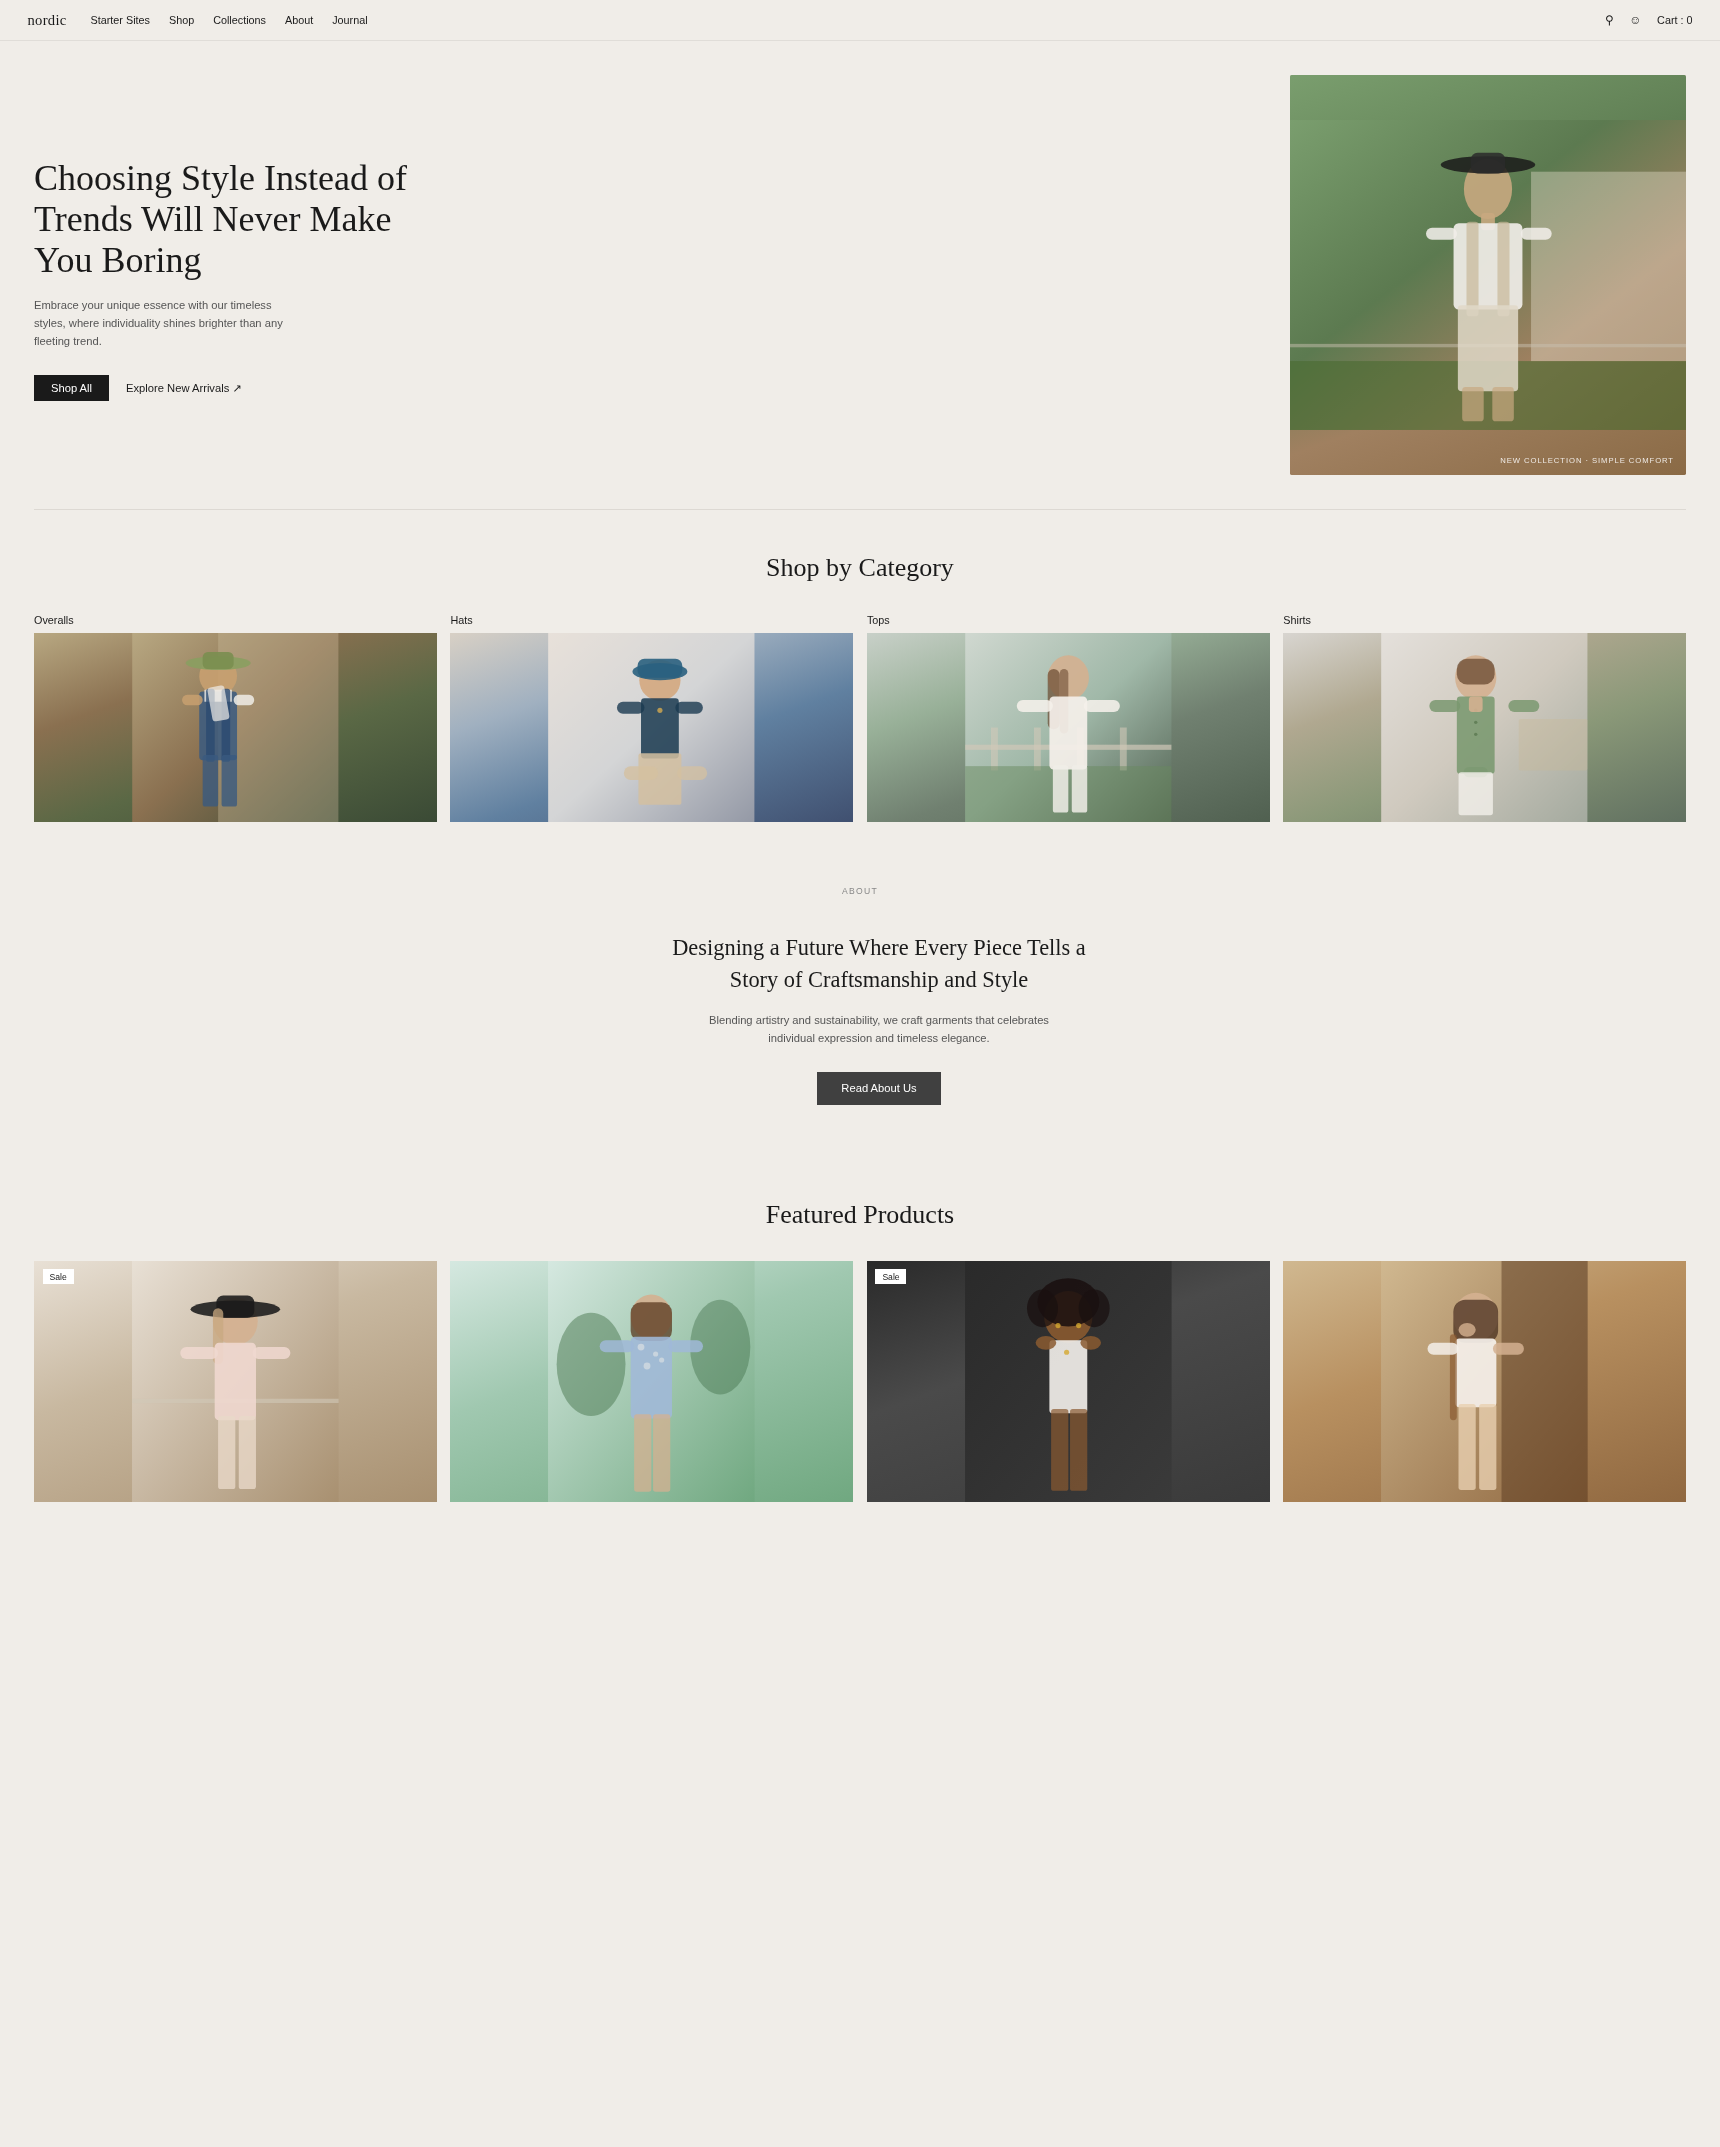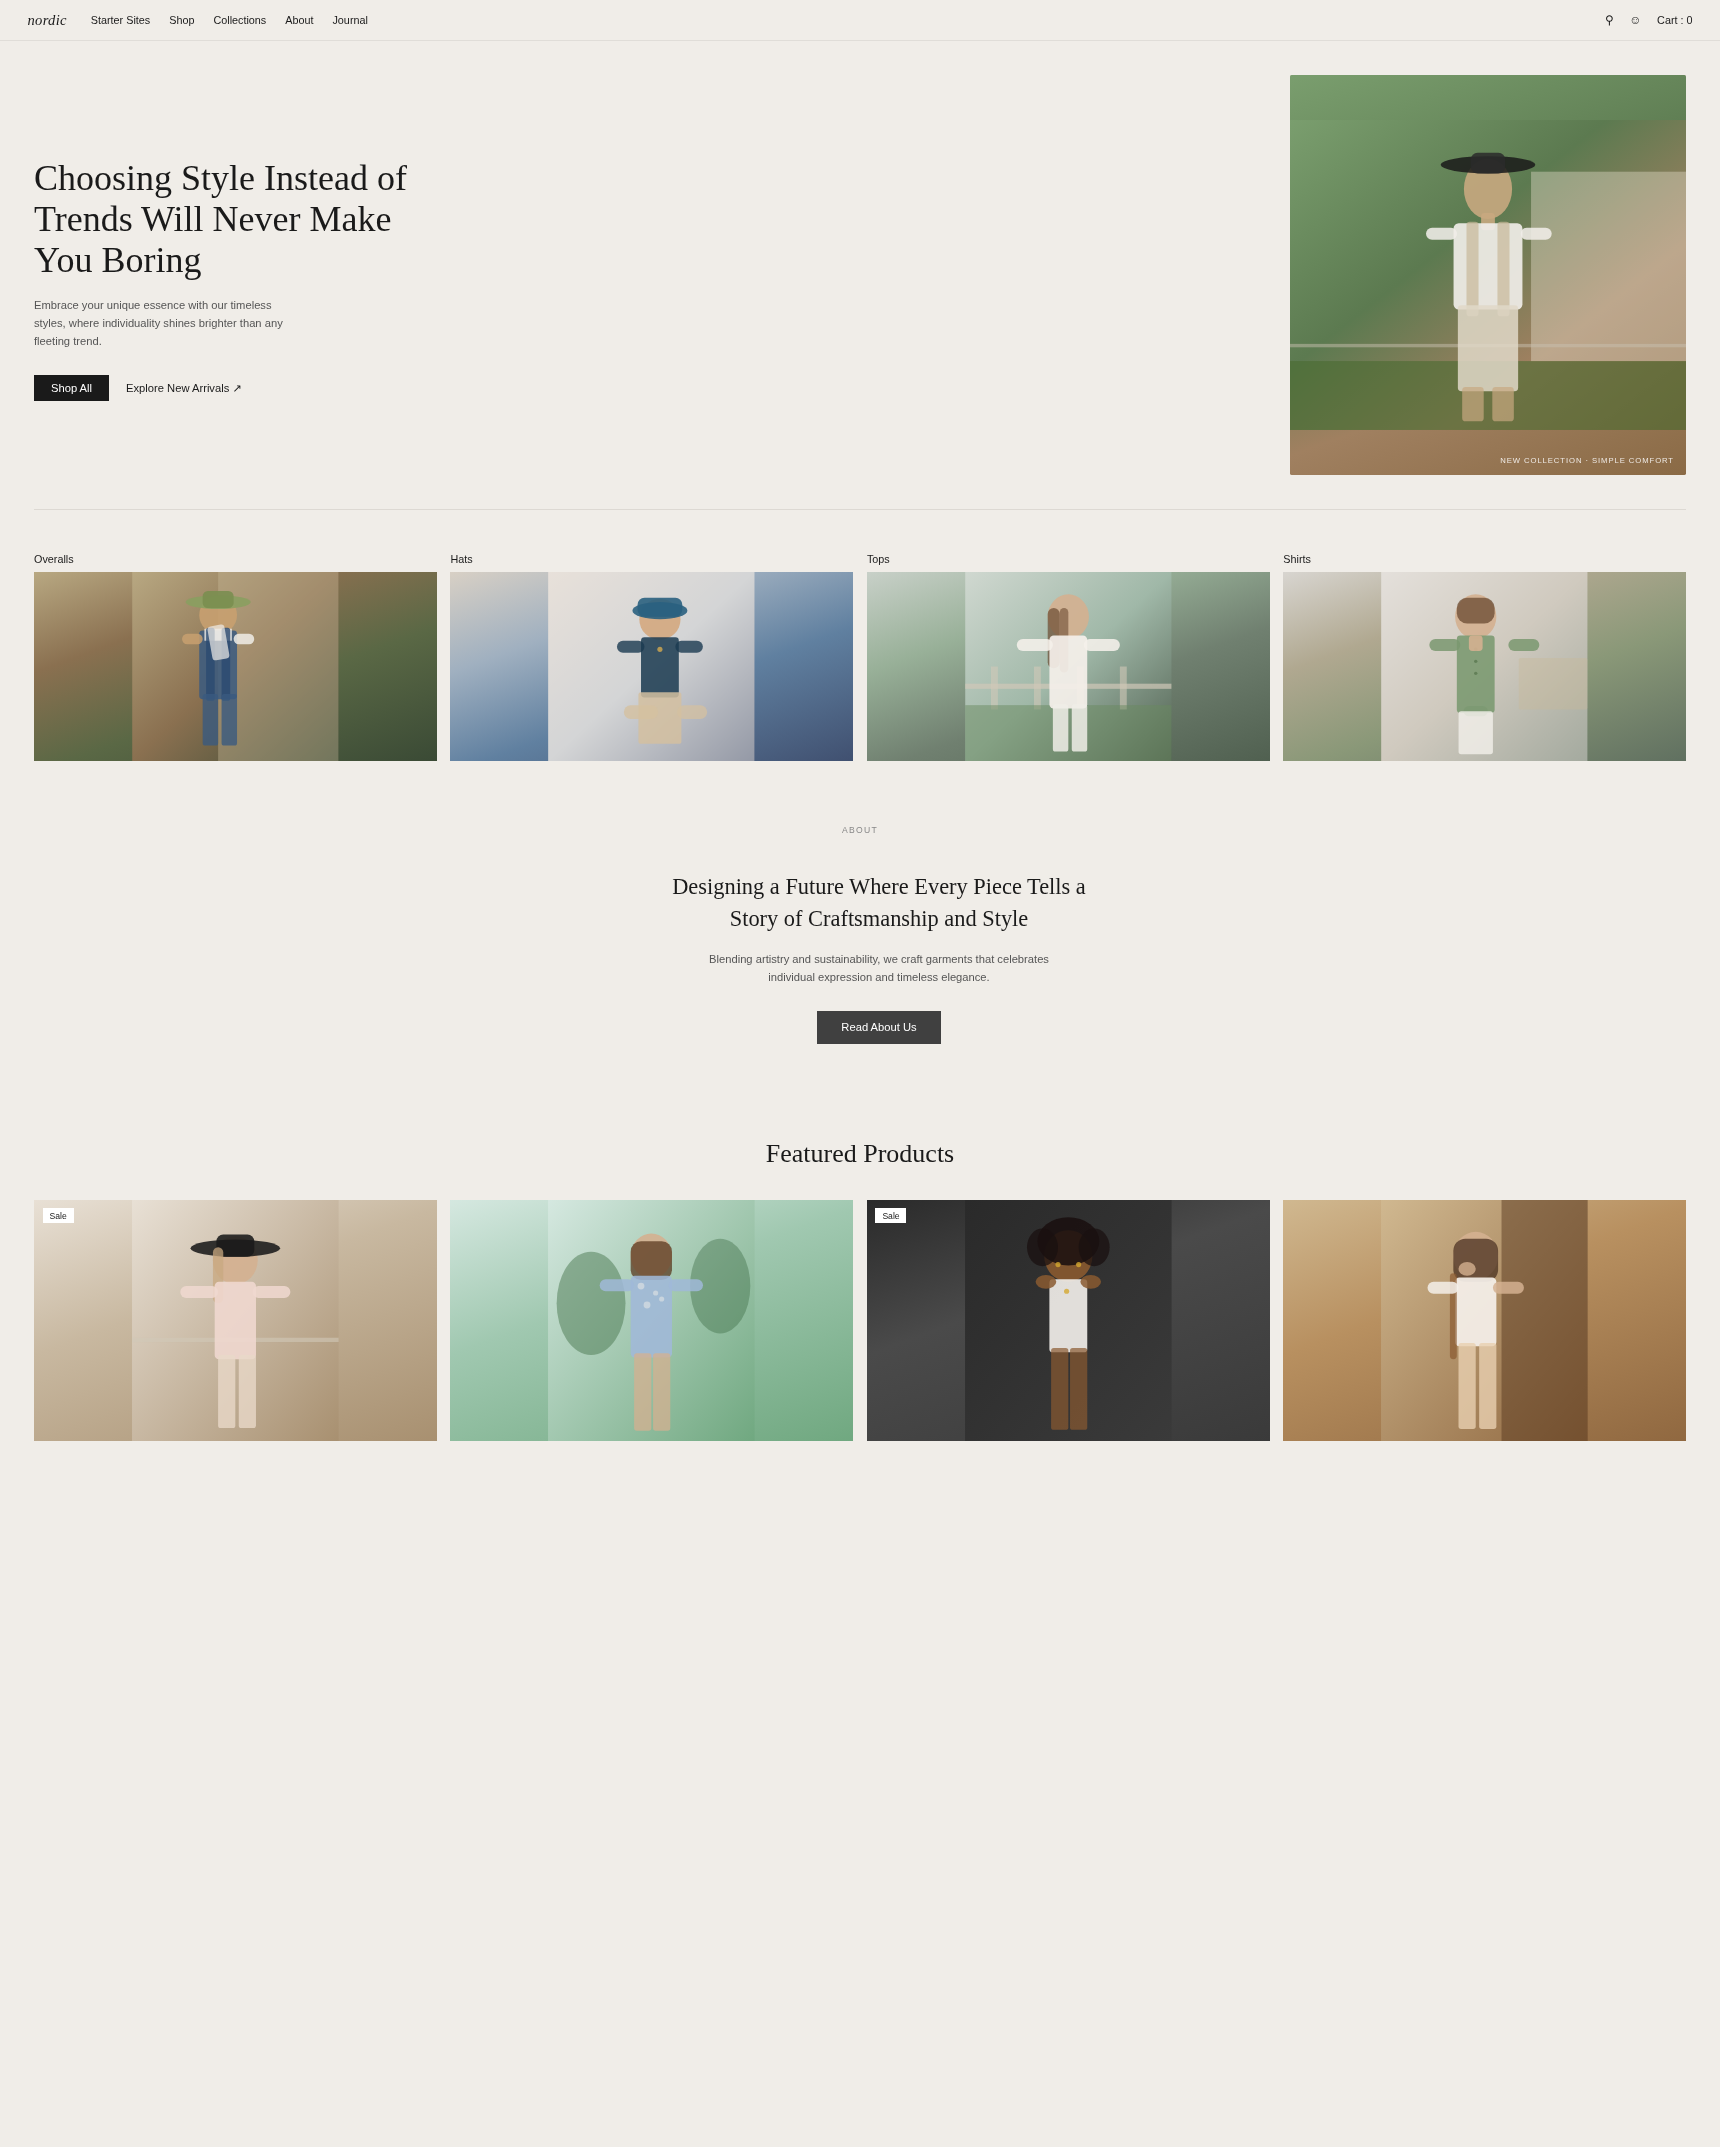--- a/index.html
+++ b/index.html
@@ -12,21 +12,21 @@
       justify-content: space-between;
       padding: 0 27.5px;
       height: 41px;
       background: #f0ede8;
       border-bottom: 0.9px solid #e0ddd8;
       position: sticky;
       top: 0;
       z-index: 100;
     }
     .nav-left { display: flex; align-items: center; gap: 24px; }
-    .nav-logo { font-family: Georgia, serif; font-size: 14.6px; font-weight: normal; letter-spacing: 0.02em; color: #1a1a1a; font-style: italic; }
+    .nav-logo { font-family: Georgia, serif; font-size: 14.6px; font-weight: normal; letter-spacing: 0.02em; color: #1a1a1a; }
     .nav-links { display: flex; gap: 19px; }
     .nav-link { font-family: -apple-system, sans-serif; font-size: 10.8px; color: #1a1a1a; text-decoration: none; cursor: pointer; }
     .nav-right { display: flex; align-items: center; gap: 15.5px; }
     .nav-icon { cursor: pointer; color: #1a1a1a; font-size: 12px; }
     .cart-label { font-family: -apple-system, sans-serif; font-size: 10.8px; color: #1a1a1a; cursor: pointer; }
 
     
     .hero {
       display: flex;
       align-items: center;
@@ -161,20 +161,21 @@
         <rect x="235" y="310" width="25" height="40" rx="4" fill="#c8a880" opacity="0.7"></rect>
       </svg>
     </div>
     <span class="hero-image-label">NEW COLLECTION · SIMPLE COMFORT</span>
   </div>
 </section>
 
 <div class="section-divider"></div>
 
 <section class="shop-by-category">
+  <h2 class="section-title">Shop by Category</h2>
   <div class="category-grid">
 
     <div class="category-item">
       <div class="category-label">Overalls</div>
       <div class="category-img cat-overalls">
         <svg width="100%" height="100%" viewBox="0 0 240 220" xmlns="http://www.w3.org/2000/svg">
           <defs>
             <linearGradient id="ovGrad" x1="0%" y1="0%" x2="100%" y2="100%">
               <stop offset="0%" style="stop-color:#b8a882"></stop>
               <stop offset="50%" style="stop-color:#8a7050"></stop>

